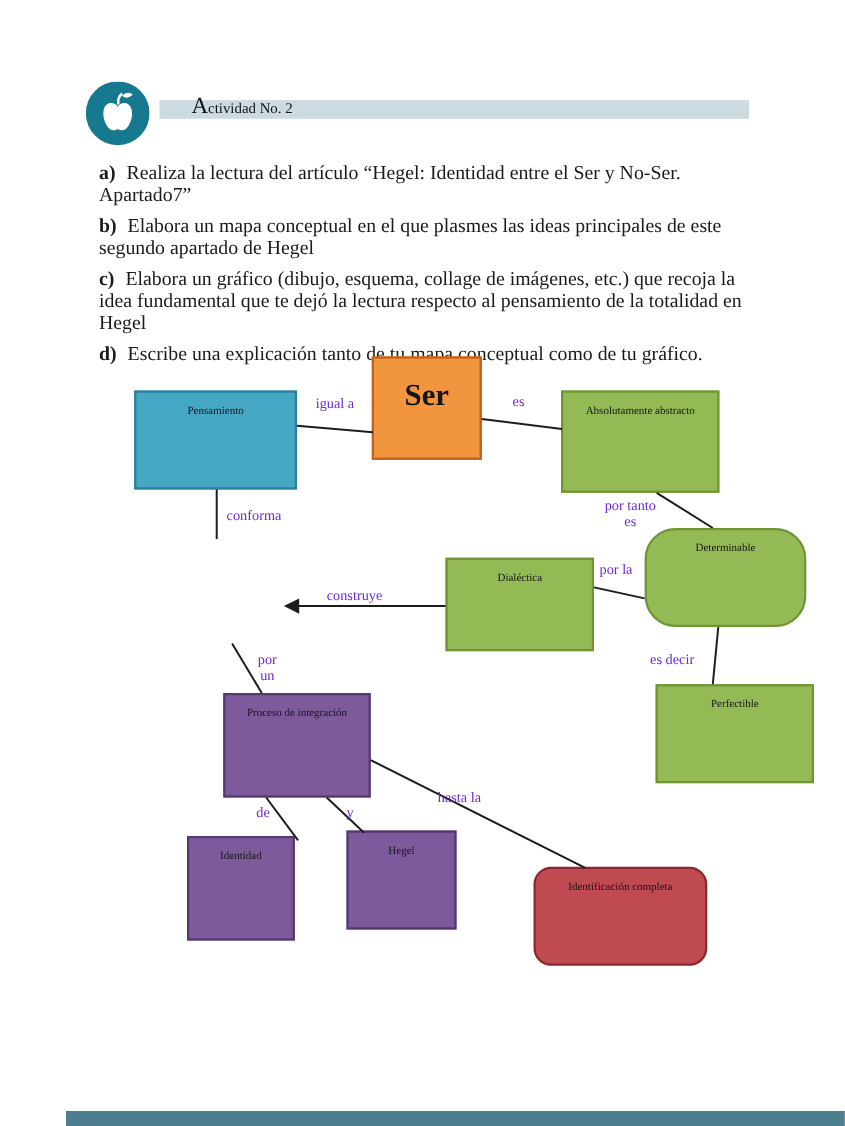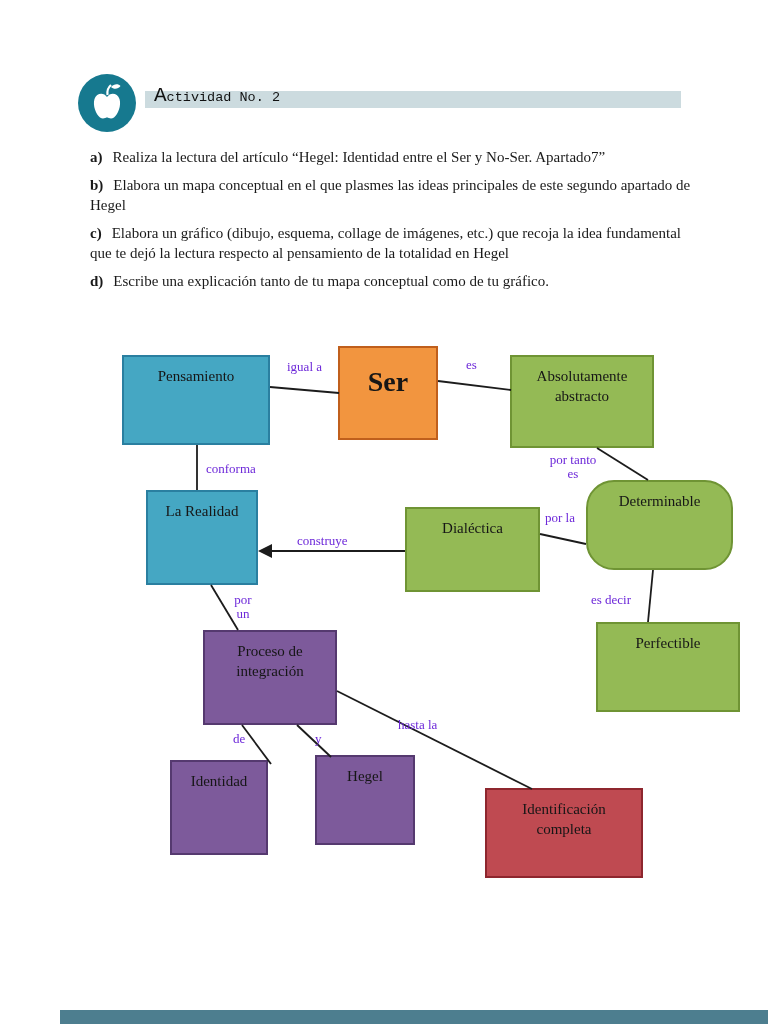--- a/index.html
+++ b/index.html
@@ -15,57 +15,57 @@
 
   
   .logo {
     position:absolute; left:78px; top:74px; width:58px; height:58px;
   }
   .header-bar {
     position:absolute; left:145px; top:91px; width:536px; height:17px;
     background:var(--header-bar,#ccdbdf);
   }
   .header-title {
-    position:absolute; left:154px; top:84px;
-    font-family:Liberation Mono, monospace;
+    position:absolute; left:174px; top:84px;
+    font-family:Liberation Serif, serif;
     font-size:13.5px; color:#111; white-space:nowrap;
   }
   .header-title .initial { font-size:21px; }
 
   
   .instructions {
     position:absolute; left:90px; top:147px; width:602px;
-    font-size:15px; line-height:20px;
+    font-size:18px; line-height:20px;
   }
   .instruction { margin-bottom:8px; }
   .ilabel { font-weight:bold; margin-right:10px; }
 
   
   .node {
     position:absolute; border:2px solid; text-align:center;
-    padding:10px 8px 0 8px; font-size:15px; line-height:1.3;
+    padding:10px 8px 0 8px; font-size:10px; line-height:1.3;
     color:#161616; z-index:1;
   }
   .teal   { background:var(--node-teal,#45a7c3);   border-color:var(--node-teal-border,#2a7fa0); }
   .green  { background:var(--node-green,#94ba55);  border-color:var(--node-green-border,#6f9434); }
   .orange { background:var(--node-orange,#f2953f); border-color:var(--node-orange-border,#c05f1c); }
   .purple { background:var(--node-purple,#7d5a9b); border-color:var(--node-purple-border,#55396f); }
   .red    { background:var(--node-red,#bf4a51);    border-color:var(--node-red-border,#8e262e); }
 
   .n-pensamiento   { left:122px; top:355px; width:148px; height:90px; }
-  .n-ser           { left:338px; top:346px; width:100px; height:94px; font-size:28px; font-weight:bold; padding-top:16px; }
+  .n-ser           { left:338px; top:324px; width:100px; height:94px; font-size:28px; font-weight:bold; padding-top:16px; }
   .n-absolutamente { left:510px; top:355px; width:144px; height:93px; }
   .n-la-realidad   { left:146px; top:490px; width:112px; height:95px; }
   .n-dialectica    { left:405px; top:507px; width:135px; height:85px; }
   .n-determinable  { left:586px; top:480px; width:147px; height:90px;border-radius:28px; }
   .n-perfectible   { left:576px; top:622px; width:144px; height:90px;margin-left:20px; }
   .n-proceso       { left:203px; top:630px; width:134px; height:95px; }
   .n-infinito      { left:170px; top:760px; width:98px;  height:95px; }
   .n-finito        { left:315px; top:755px; width:100px; height:90px; }
-  .n-identificacion{ left:485px; top:788px; width:158px; height:90px; }
+  .n-identificacion{ left:485px; top:788px; width:158px; height:90px;border-radius:16px; }
 
   
   .connectors {
     position:absolute; left:0; top:0; width:768px; height:1024px;
     z-index:2; pointer-events:none;
   }
   .connectors line { stroke:#1c1c1c; stroke-width:1.8; }
   .connectors polygon { fill:#1c1c1c; }
 
   
@@ -110,21 +110,20 @@
   <div class="instructions">
     <p class="instruction"><b class="ilabel">a)</b><span>Realiza la lectura del artículo “Hegel: Identidad entre el Ser y No-Ser. Apartado7”</span></p>
     <p class="instruction"><b class="ilabel">b)</b><span>Elabora un mapa conceptual en el que plasmes las ideas principales de este segundo apartado de Hegel</span></p>
     <p class="instruction"><b class="ilabel">c)</b><span>Elabora un gráfico (dibujo, esquema, collage de imágenes, etc.) que recoja la idea fundamental que te dejó la lectura respecto al pensamiento de la totalidad en Hegel</span></p>
     <p class="instruction"><b class="ilabel">d)</b><span>Escribe una explicación tanto de tu mapa conceptual como de tu gráfico.</span></p>
   </div>
 
   <div class="node teal n-pensamiento">Pensamiento</div>
   <div class="node orange n-ser">Ser</div>
   <div class="node green n-absolutamente">Absolutamente abstracto</div>
-  <div class="node teal n-la-realidad">La Realidad</div>
   <div class="node green n-dialectica">Dialéctica</div>
   <div class="node green n-determinable">Determinable</div>
   <div class="node green n-perfectible">Perfectible</div>
   <div class="node purple n-proceso">Proceso de integración</div>
   <div class="node purple n-infinito">Identidad</div>
   <div class="node purple n-finito">Hegel</div>
   <div class="node red n-identificacion">Identificación completa</div>
 
   <svg class="connectors" viewBox="0 0 768 1024">
     <line x1="270" y1="387" x2="339" y2="393"></line>

